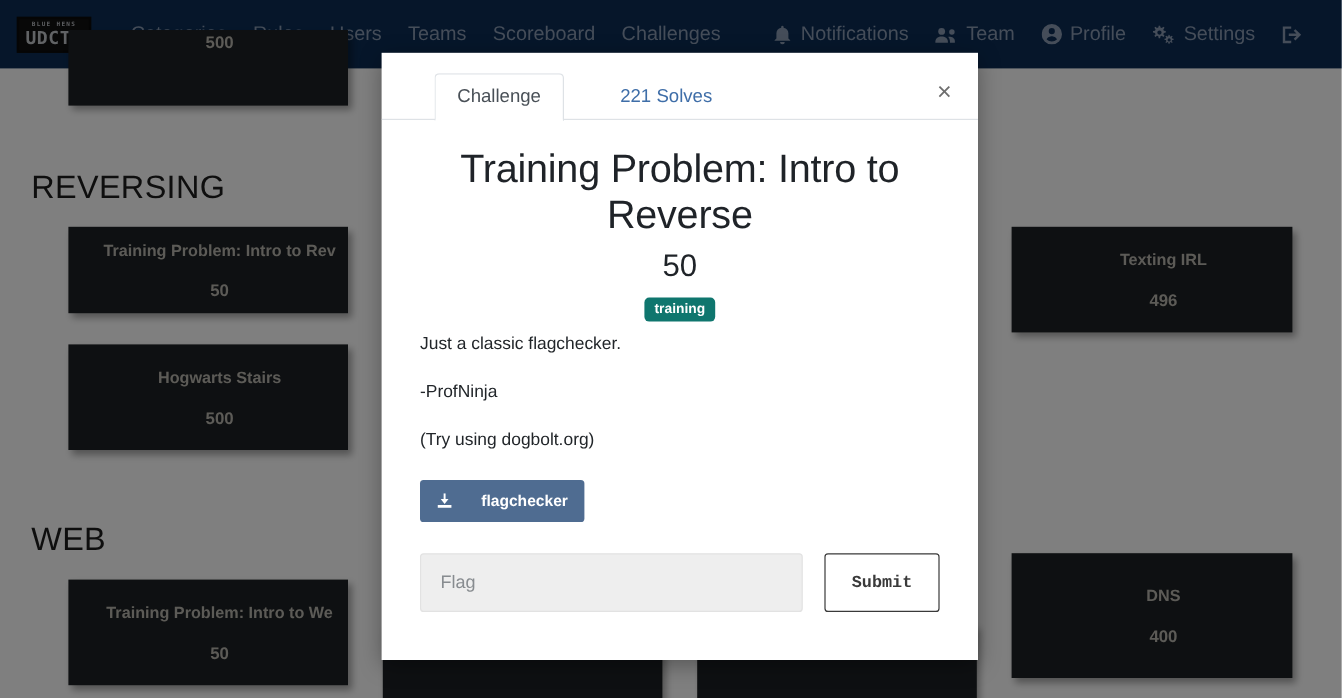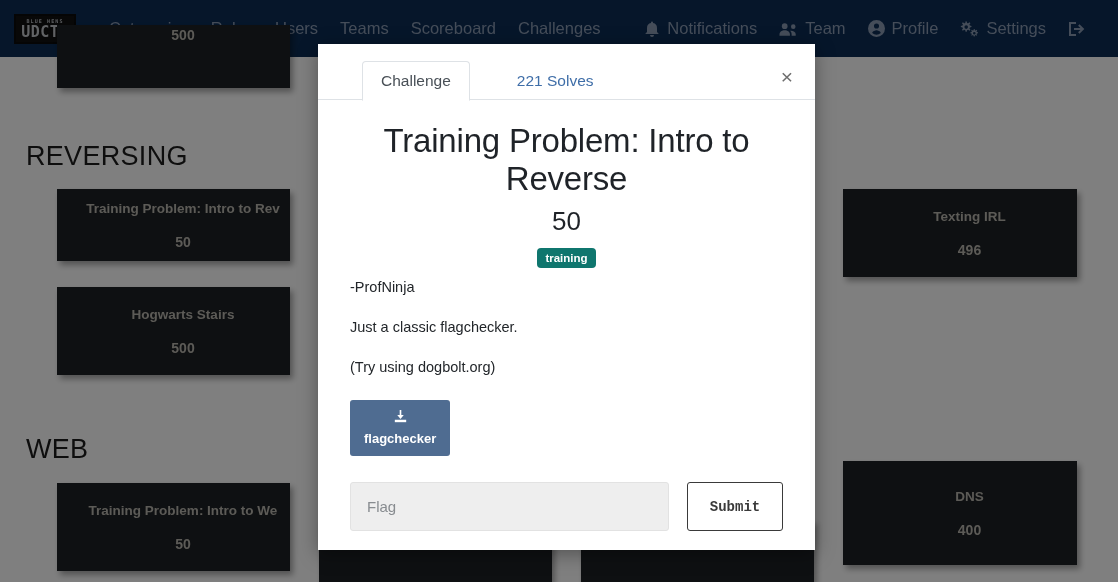--- a/index.html
+++ b/index.html
@@ -173,32 +173,31 @@
     line-height: 14px;
   }
   .desc { margin-top: 10px; }
   .desc p {
     font-size: 14.5px;
     color: #22262a;
     margin: 0 0 22px 0;
     line-height: 18px;
   }
   .dl-btn {
-    display: inline-flex; align-items: center; gap: 8px;
+    display: inline-flex; align-items: center; gap: 24px;
     background: #4f6c91;
     color: #fff;
     font-size: 13px;
     font-weight: bold;
     padding: 10px 14px;
     border: none;
     border-radius: 3px;
     cursor: pointer;
     margin-top: 2px;
     font-family: "Liberation Sans", sans-serif;
-    flex-direction: column;
   }
   .dl-btn svg { display: block; }
   .flag-row {
     display: flex;
     gap: 18px;
     margin-top: 26px;
   }
   .flag-input {
     flex: 1 1 auto;
     height: 49px;
@@ -350,22 +349,22 @@
 
   <div class="modal-body">
     <div class="chal-title">Training Problem: Intro to Reverse</div>
     <div class="chal-points">50</div>
 
     <div class="tags">
       <span class="tag">training</span>
     </div>
 
     <div class="desc">
+      <p>Just a classic flagchecker.</p>
       <p>-ProfNinja</p>
-      <p>Just a classic flagchecker.</p>
       <p>(Try using dogbolt.org)</p>
     </div>
 
     <button class="dl-btn">
       <span>
         <svg width="13" height="13" viewBox="0 0 16 16" fill="currentColor">
             <path d="M7 0h2v6h3L8 11 4 6h3V0z"></path>
             <path d="M1 12h14v3H1z"></path>
           </svg>
       </span>

